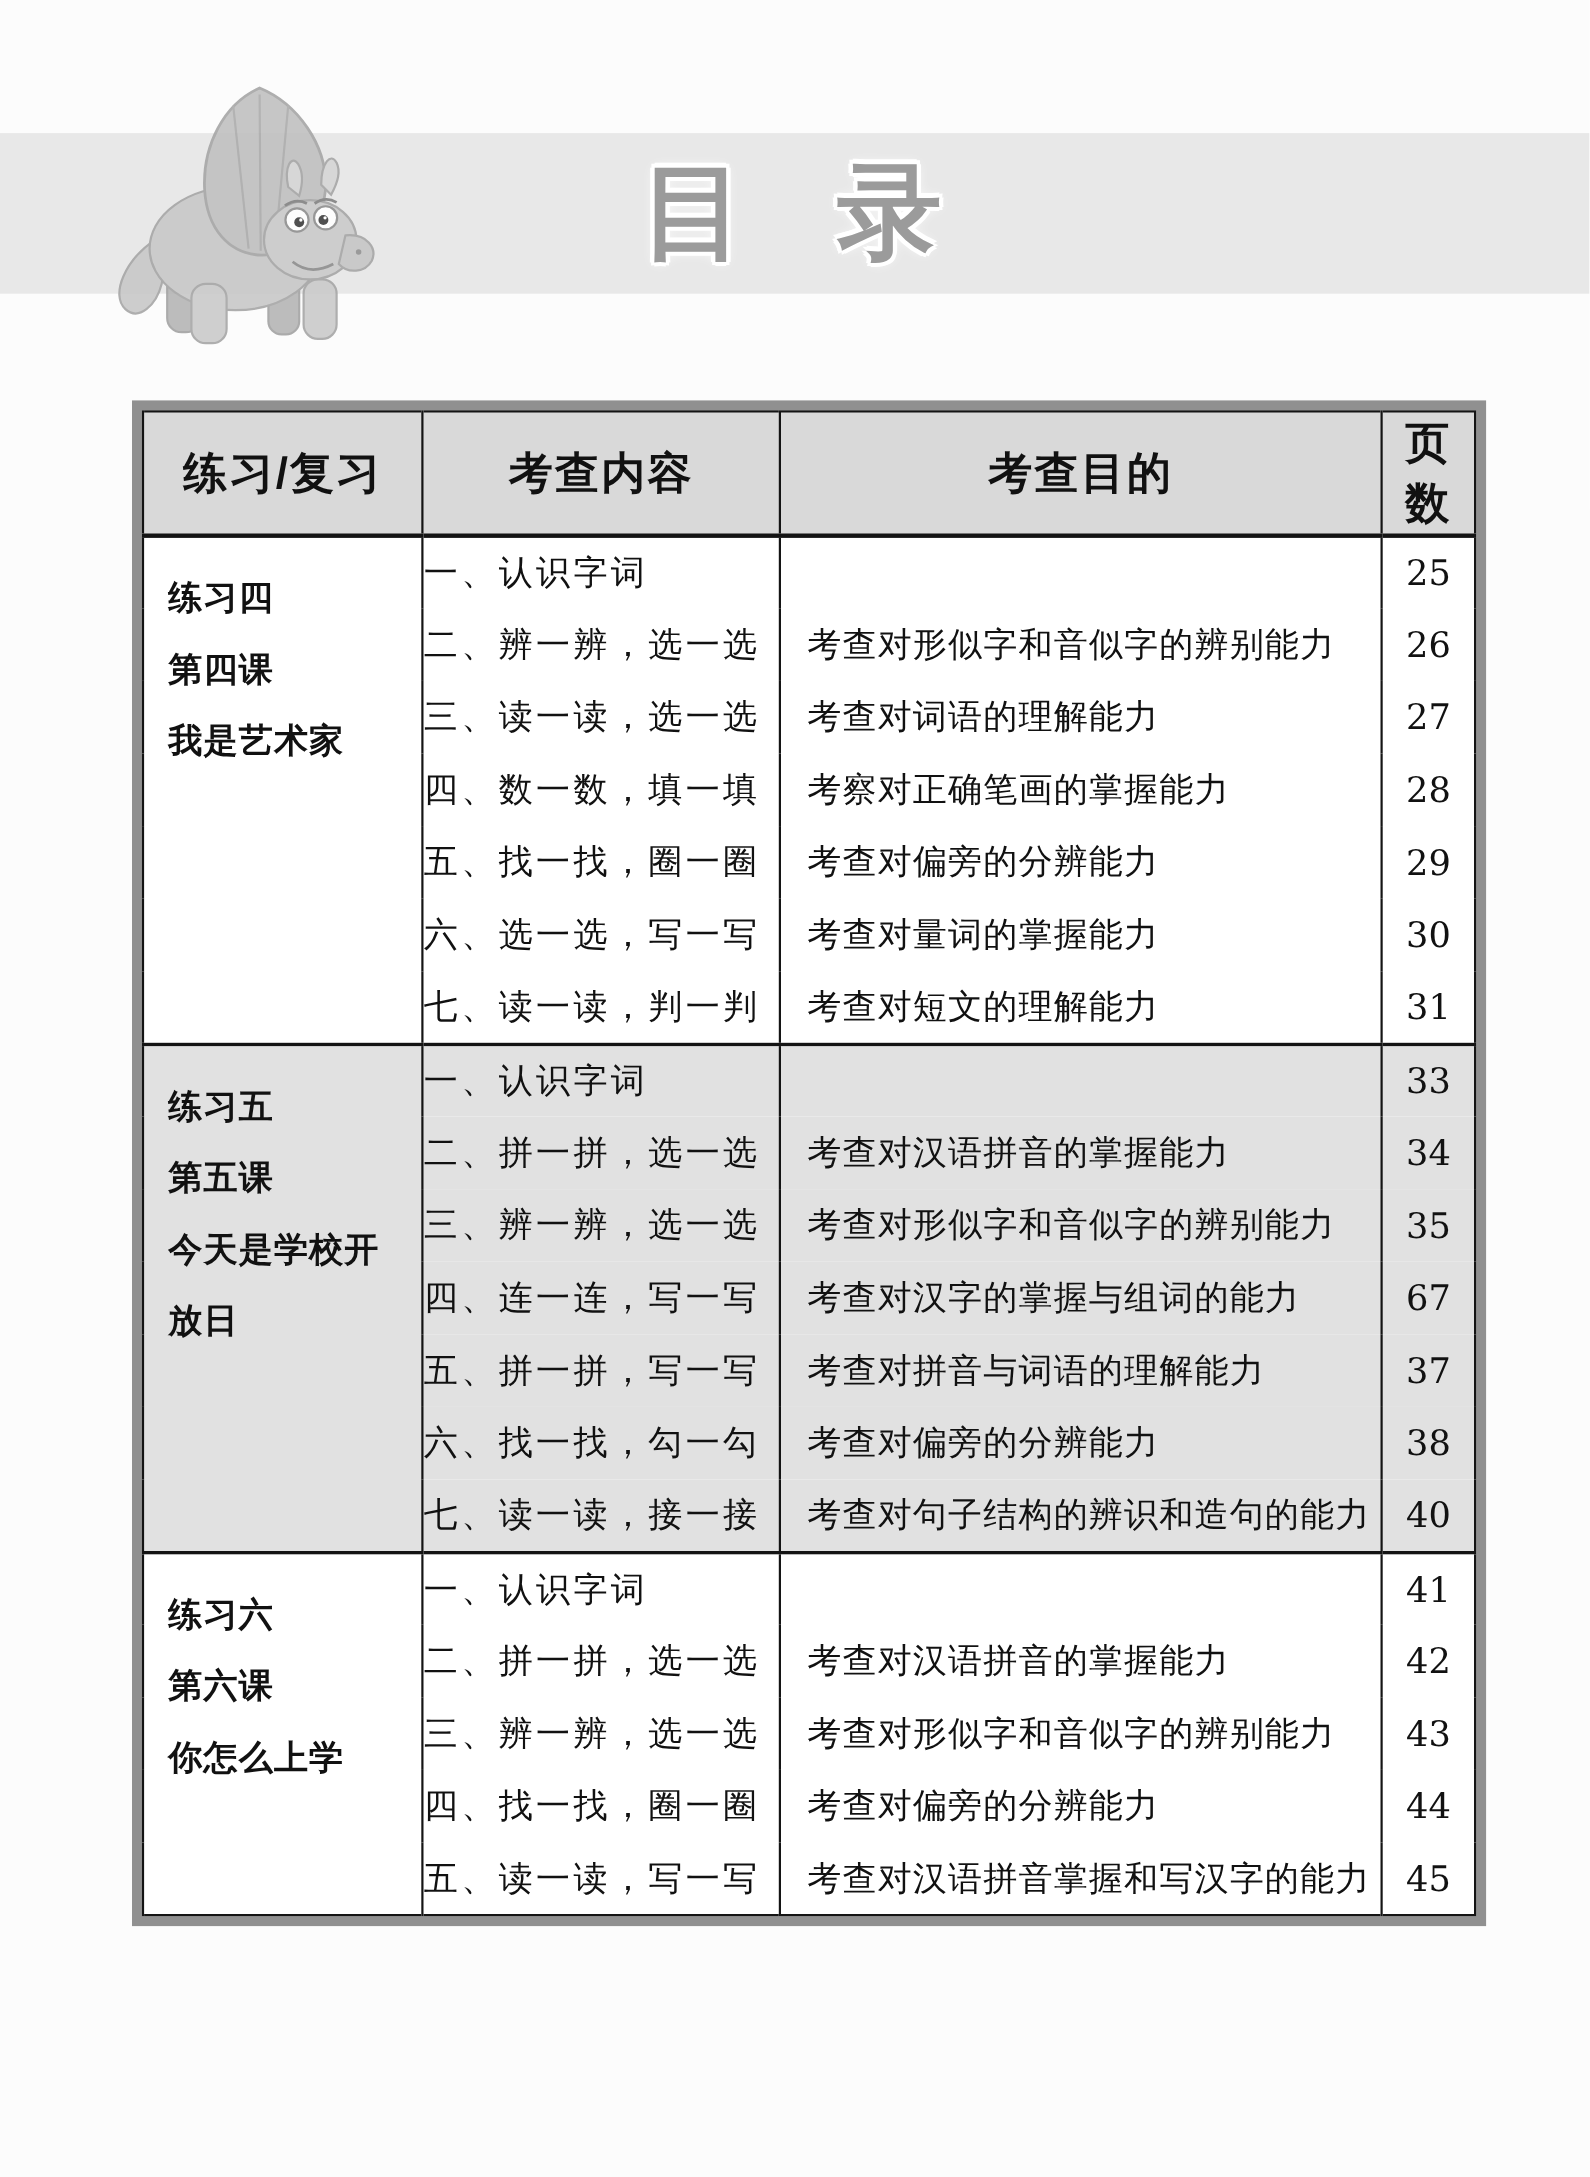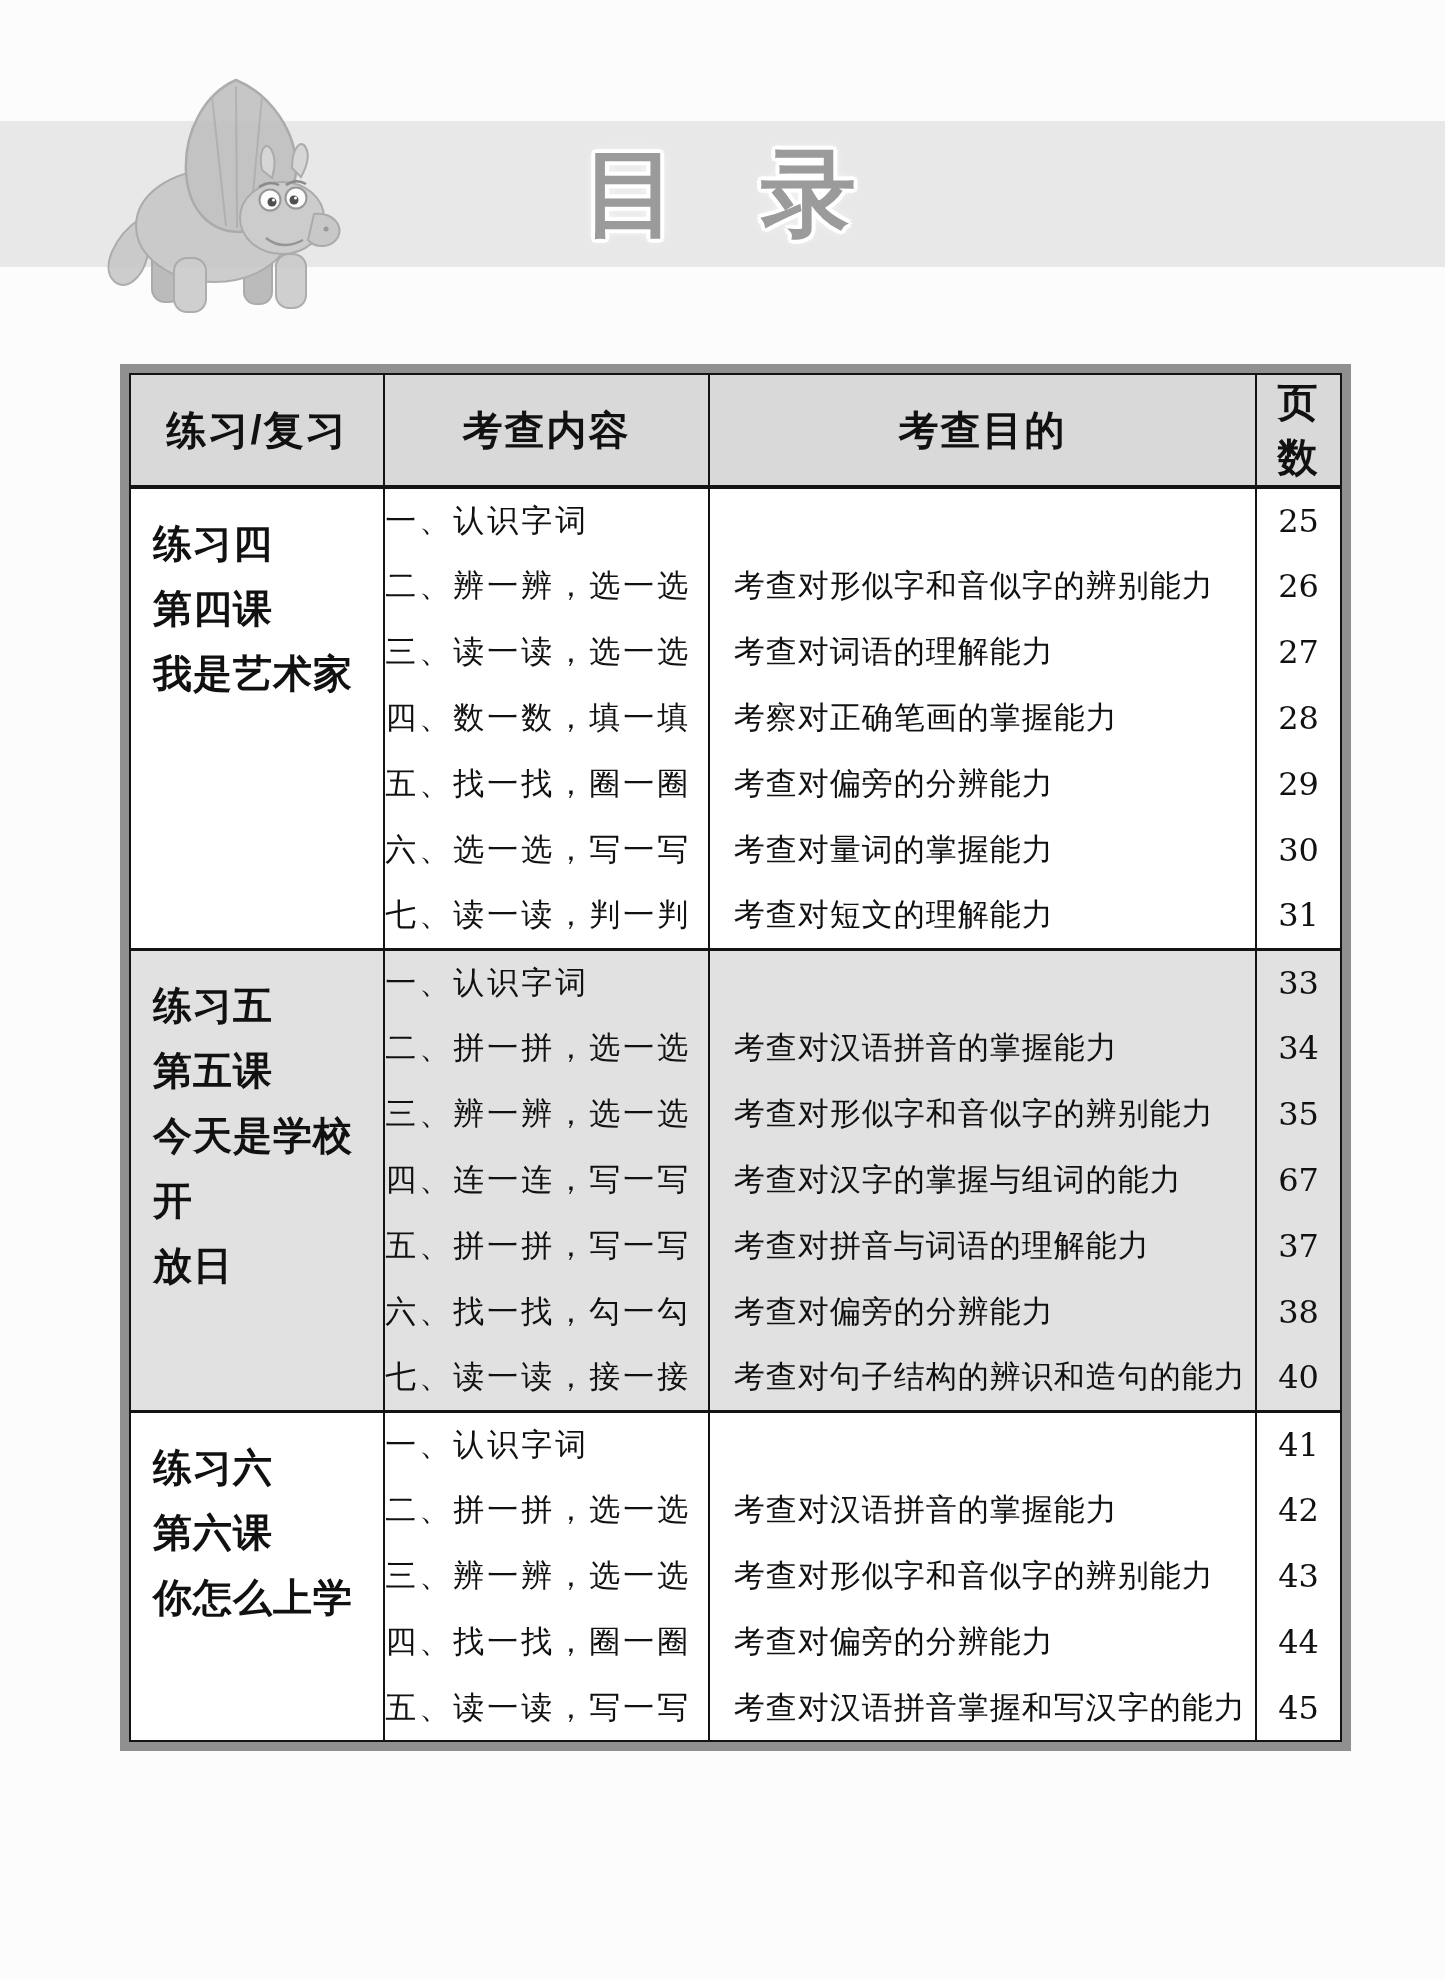--- a/index.html
+++ b/index.html
@@ -57,21 +57,21 @@
     text-align:center; vertical-align:middle;
     border-bottom:4px solid var(--table_border, #141414);
   }
   table.toc tbody tr { height:66px; }
   table.toc tbody tr.sec-start td { border-top:3px solid var(--table_border, #141414); }
   tbody.alt td { background:var(--section_alt, #e1e1e1); }
 
   td.unit {
     vertical-align:top;
     padding:22px 8px 0 22px;
-    font-size:39px; font-weight:bold;
+    font-size:31px; font-weight:bold;
     line-height:65px;
     white-space:pre-line;
     letter-spacing:1px;
   }
   td.content {
     font-family:"DejaVu Serif", serif;
     font-size:31px; letter-spacing:3px;
     vertical-align:middle;
   }
   td.purpose {

